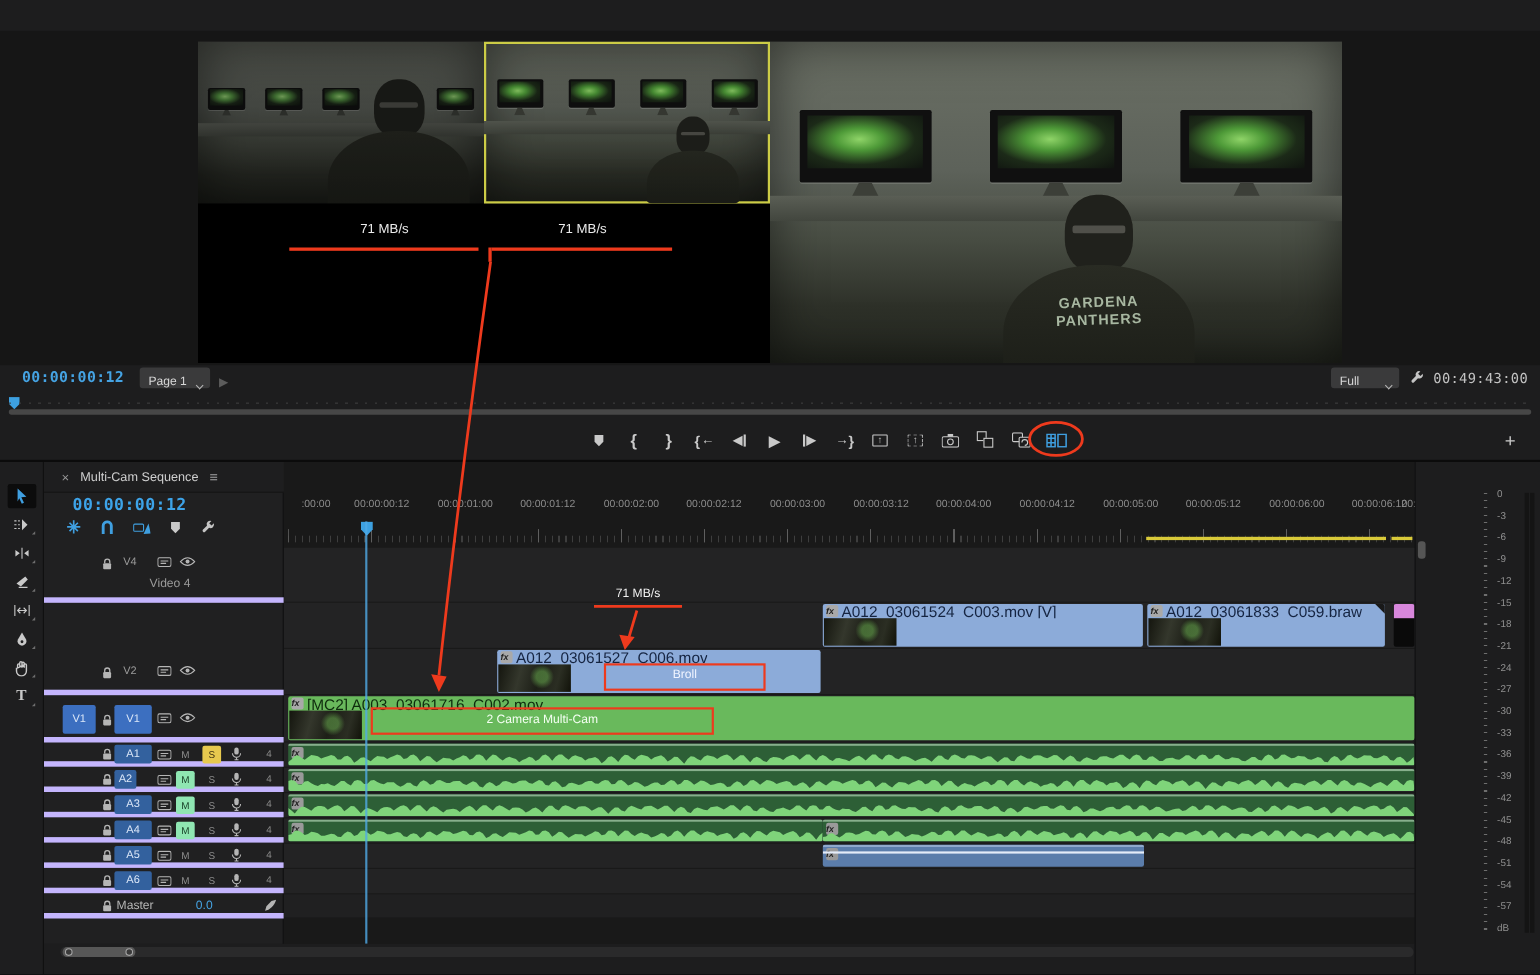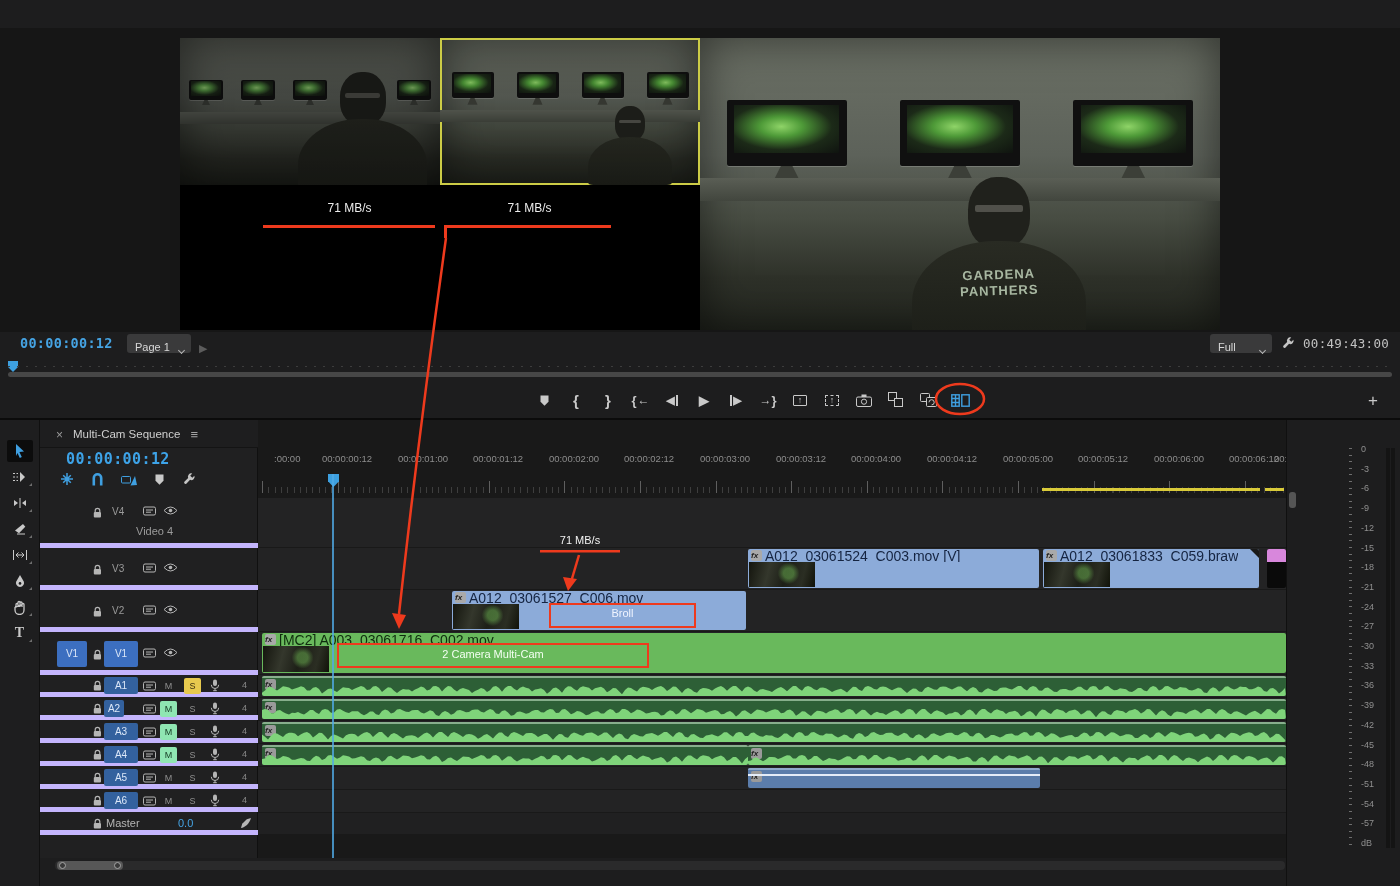--- a/index.html
+++ b/index.html
@@ -391,35 +391,20 @@
         <div class="ic" style="left: 103px; top: 8px;"><svg width="13" height="10">
             <rect x="0.5" y="1" width="12" height="8" rx="1.5" fill="none" stroke="#b5b5b5"></rect>
             <path d="M3 4h7M3 6.2h5" stroke="#b5b5b5"></path>
           </svg></div>
         <div class="ic" style="left: 123px; top: 8px;"><svg width="15" height="9">
             <path d="M1 4.5Q7.5 -2.5 14 4.5Q7.5 11.5 1 4.5Z" fill="none" stroke="#b5b5b5"></path>
             <circle cx="7.5" cy="4.5" r="1.8" fill="#b5b5b5"></circle>
           </svg></div>
         <div class="tlabel" style="left: 96px; top: 27px;">Video 4</div>
       </div>
-      <div class="throw" style="top: 100px; height: 42px;">
-        <div class="ic" style="left: 52px; top: 16px;"><svg width="11" height="12">
-            <path d="M3.2 5V3.6a2.3 2.3 0 0 1 4.6 0V5" fill="none" stroke="#b5b5b5" stroke-width="1.2"></path>
-            <rect x="1.8" y="5" width="7.2" height="5.5" rx="1" fill="#b5b5b5"></rect>
-          </svg></div>
-        <div class="tname" style="left: 72px; top: 15px;">V3</div>
-        <div class="ic" style="left: 103px; top: 15px;"><svg width="13" height="10">
-            <rect x="0.5" y="1" width="12" height="8" rx="1.5" fill="none" stroke="#b5b5b5"></rect>
-            <path d="M3 4h7M3 6.2h5" stroke="#b5b5b5"></path>
-          </svg></div>
-        <div class="ic" style="left: 123px; top: 15px;"><svg width="15" height="9">
-            <path d="M1 4.5Q7.5 -2.5 14 4.5Q7.5 11.5 1 4.5Z" fill="none" stroke="#b5b5b5"></path>
-            <circle cx="7.5" cy="4.5" r="1.8" fill="#b5b5b5"></circle>
-          </svg></div>
-      </div>
       <div class="throw" style="top: 142px; height: 42px;">
         <div class="ic" style="left: 52px; top: 16px;"><svg width="11" height="12">
             <path d="M3.2 5V3.6a2.3 2.3 0 0 1 4.6 0V5" fill="none" stroke="#b5b5b5" stroke-width="1.2"></path>
             <rect x="1.8" y="5" width="7.2" height="5.5" rx="1" fill="#b5b5b5"></rect>
           </svg></div>
         <div class="tname" style="left: 72px; top: 15px;">V2</div>
         <div class="ic" style="left: 103px; top: 15px;"><svg width="13" height="10">
             <rect x="0.5" y="1" width="12" height="8" rx="1.5" fill="none" stroke="#b5b5b5"></rect>
             <path d="M3 4h7M3 6.2h5" stroke="#b5b5b5"></path>
           </svg></div>

